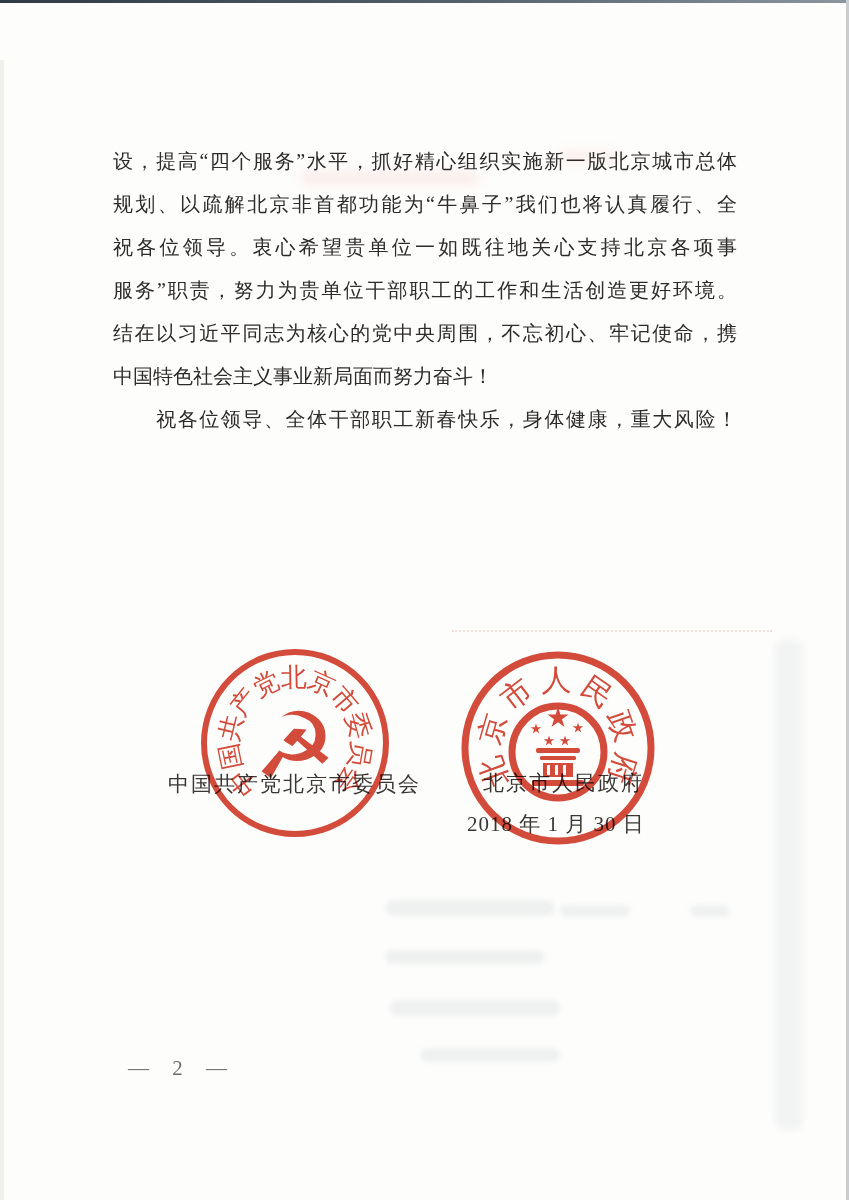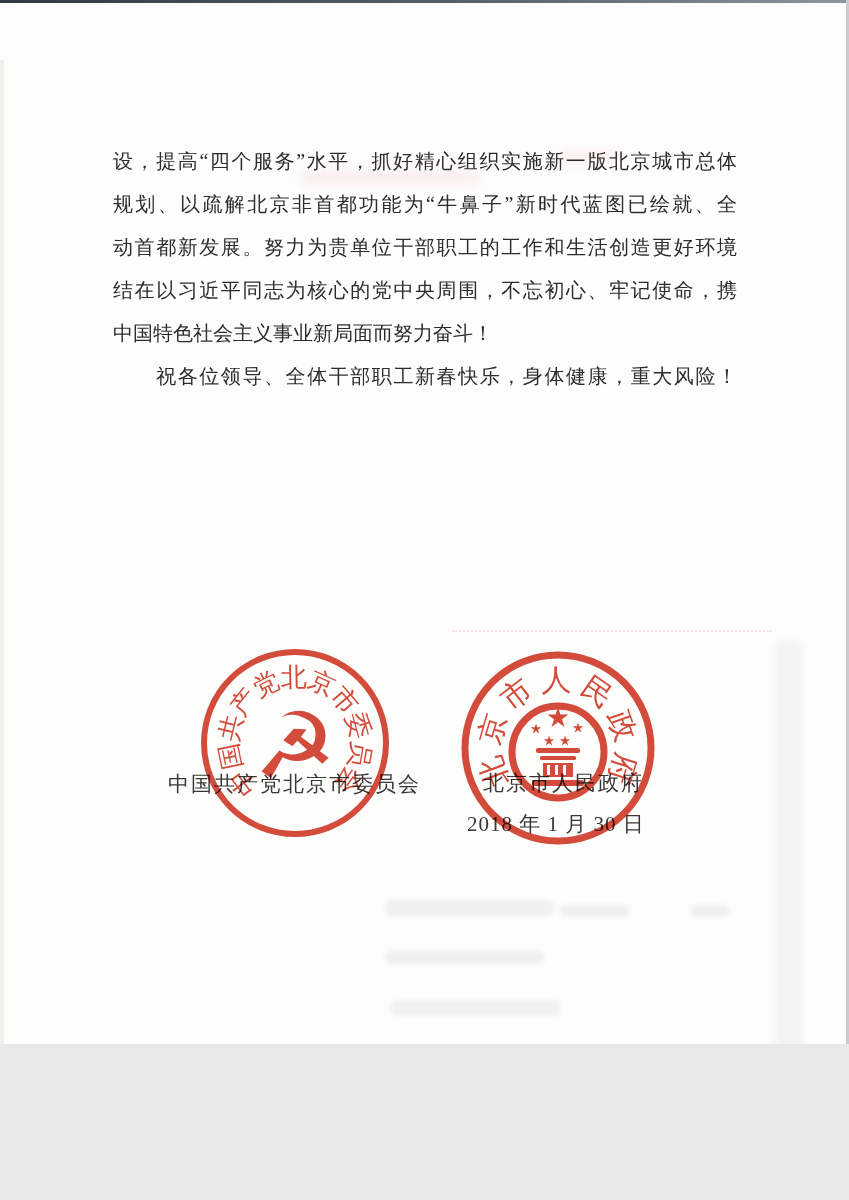--- a/index.html
+++ b/index.html
@@ -1,17 +1,17 @@
 <!DOCTYPE html>
 <html><head>
 <meta charset="utf-8">
 <style>
   html,body { margin:0; padding:0; background:#e8e8e8; }
   .page {
-    position:relative; width:849px; height:1044px; margin:0 auto;
+    position:relative; width:849px; height:1200px; margin:0 auto;
     background:#fdfdfc; overflow:hidden;
     font-family:"Liberation Serif","DejaVu Serif",serif;
   }
   
   .edge-top { position:absolute; left:0; top:0; width:849px; height:3px;
     background:linear-gradient(90deg,#2f3a42 0%,#56626b 55%,#8a959c 100%); }
   .edge-right { position:absolute; right:0; top:0; width:3px; height:1200px;
     background:#c9cdd0; }
   .edge-left { position:absolute; left:0; top:60px; width:4px; height:1140px;
     background:#eef0ea; }
@@ -55,22 +55,23 @@
 
   <div class="edge-top"></div>
   <div class="edge-right"></div>
   <div class="edge-left"></div>
   <div class="ghost-pink" style="left:300px; top:170px; width:180px; height:16px;"></div>
   <div class="ghost-pink" style="left:560px; top:150px; width:60px; height:14px;"></div>
   <div class="ghost-dots"></div>
 
   <div class="body-text">
     <div class="line">设，提高“四个服务”水平，抓好精心组织实施新一版北京城市总体</div>
-    <div class="line">规划、以疏解北京非首都功能为“牛鼻子”新时代蓝图已绘就、全</div>
-    <div class="line">动首都新发展。努力为贵单位干部职工的工作和生活创造更好环境</div>
+    <div class="line">规划、以疏解北京非首都功能为“牛鼻子”我们也将认真履行、全</div>
+    <div class="line">祝各位领导。衷心希望贵单位一如既往地关心支持北京各项事</div>
+    <div class="line">服务”职责，努力为贵单位干部职工的工作和生活创造更好环境。</div>
     <div class="line">结在以习近平同志为核心的党中央周围，不忘初心、牢记使命，携</div>
     <div class="line para-end">中国特色社会主义事业新局面而努力奋斗！</div>
     <div class="line">　　祝各位领导、全体干部职工新春快乐，身体健康，重大风险！</div>
   </div>
 
   <div class="sig sig-left">中国共产党北京市委员会</div>
   <div class="sig sig-right">北京市人民政府</div>
   <div class="sig-date">2018 年 1 月 30 日</div>
 
   <svg class="seal seal-left" width="196" height="196" viewBox="0 0 196 196">

